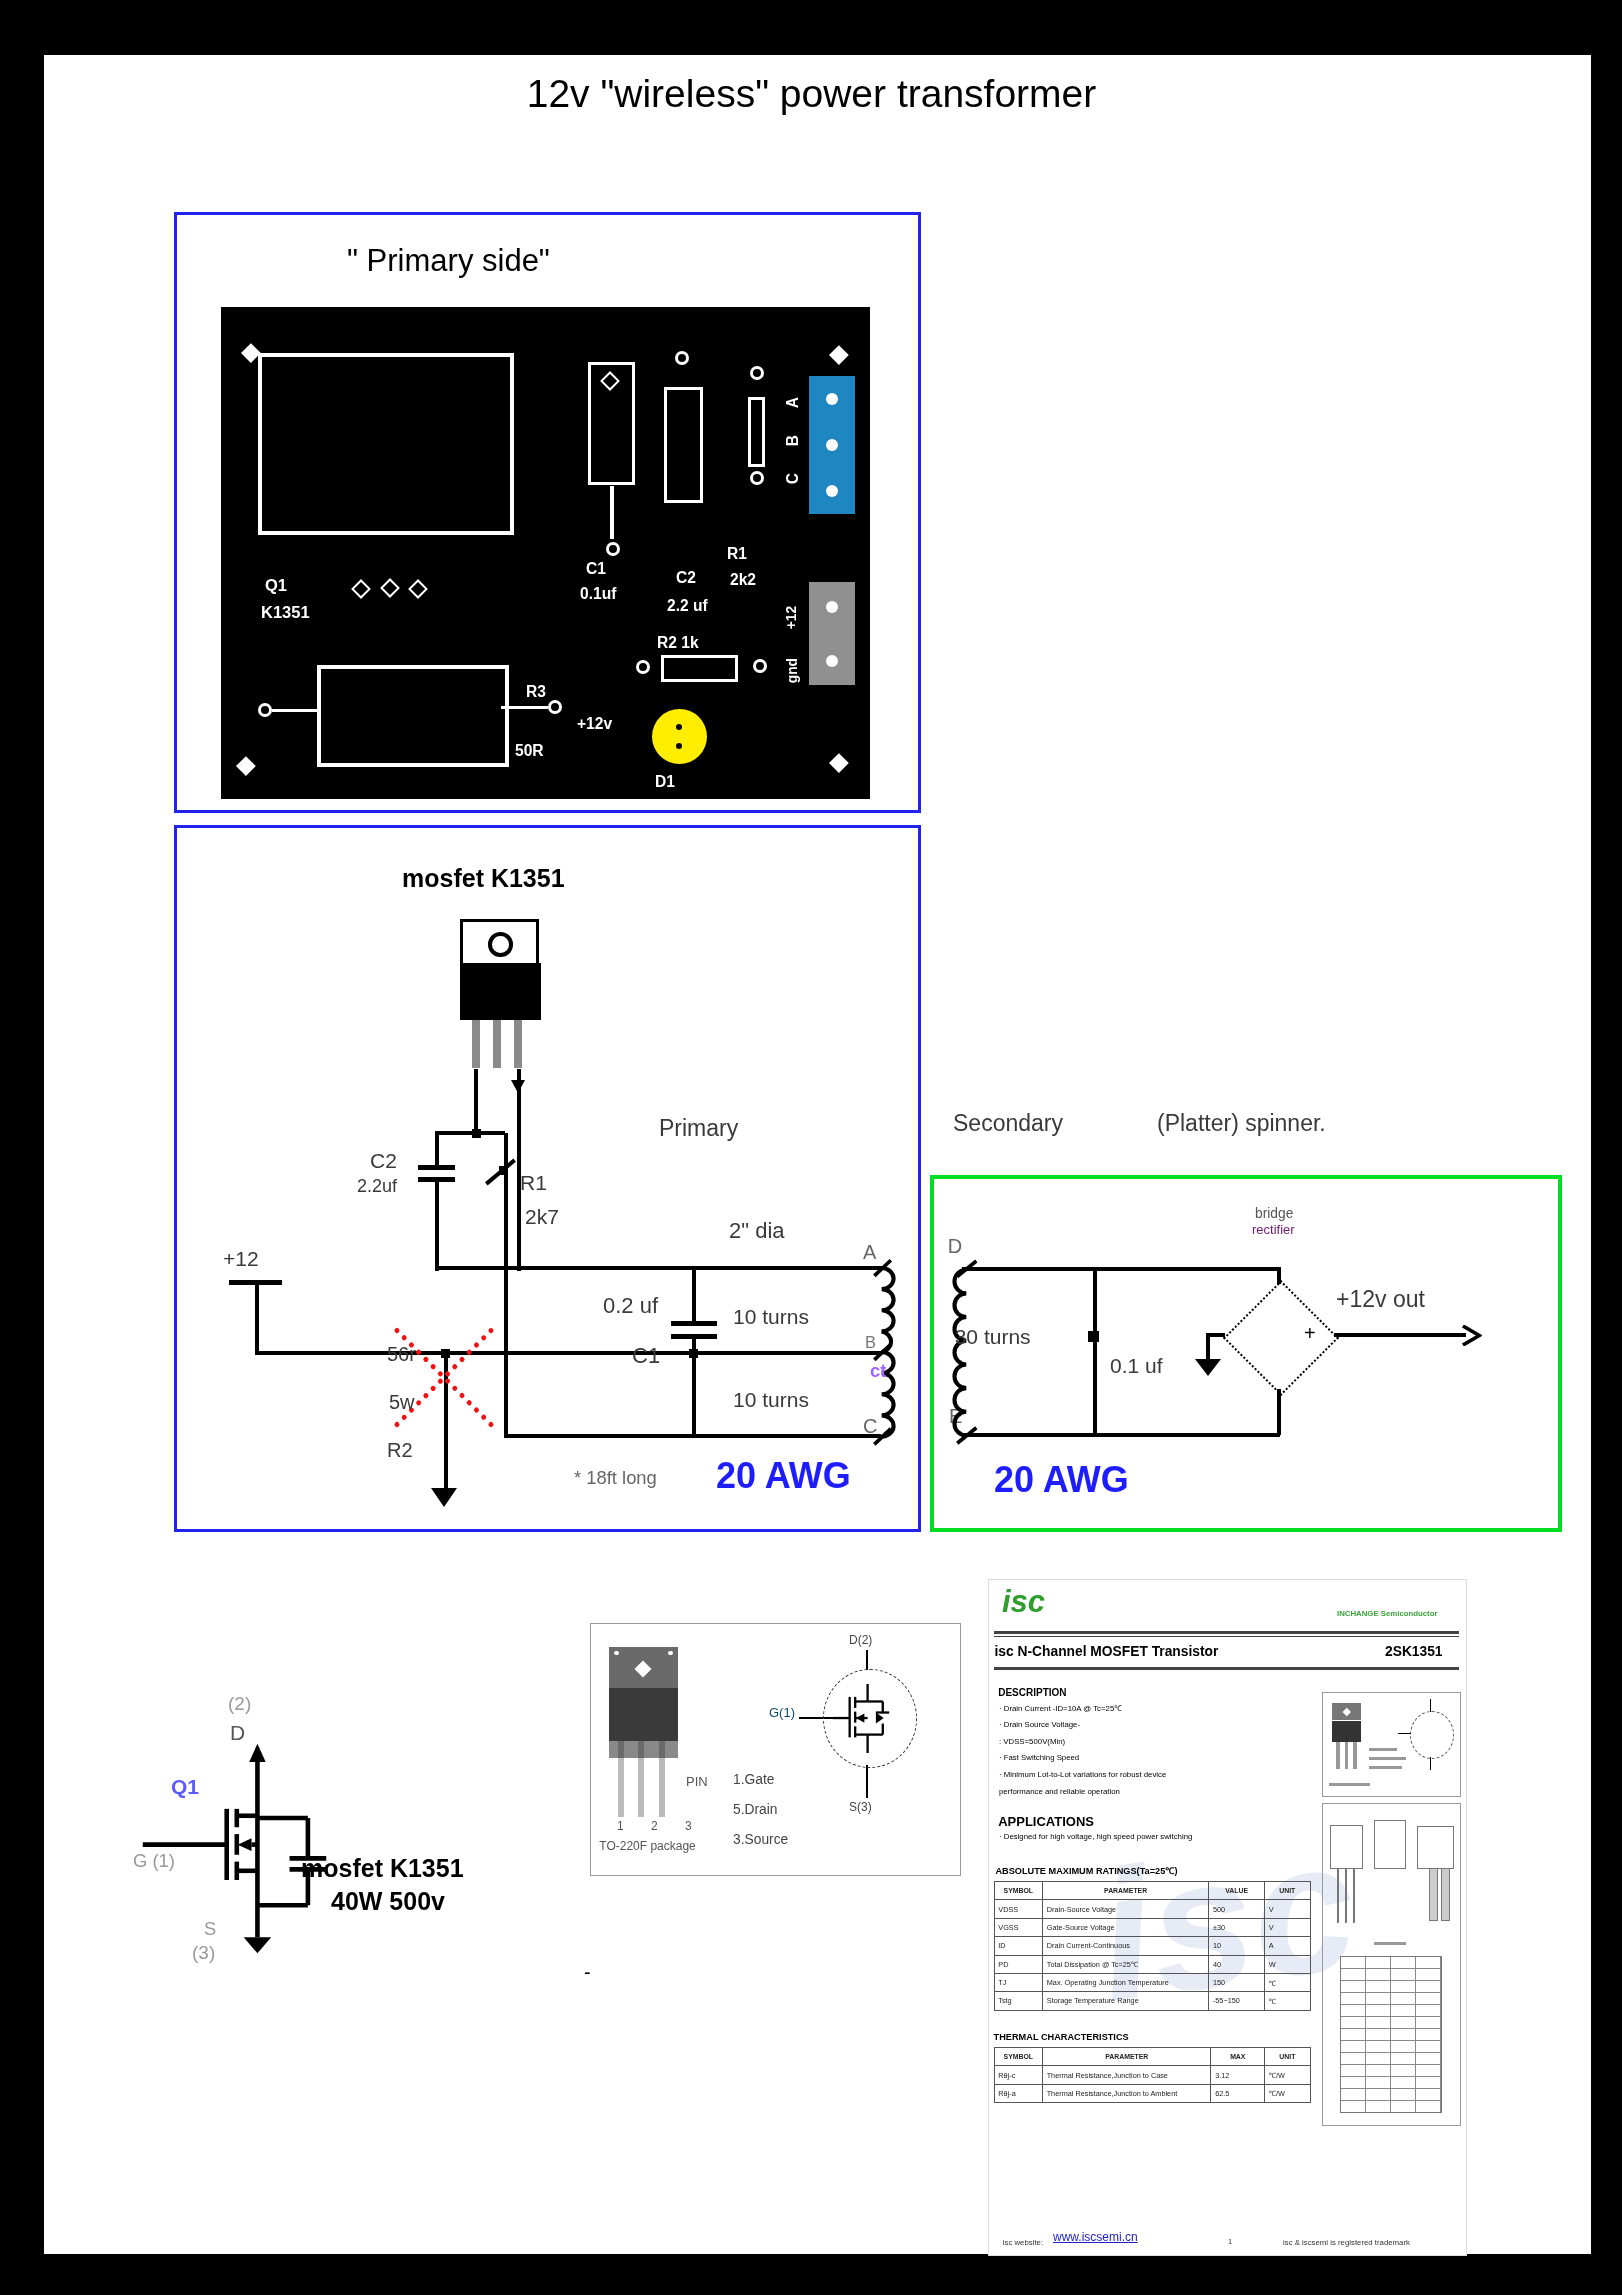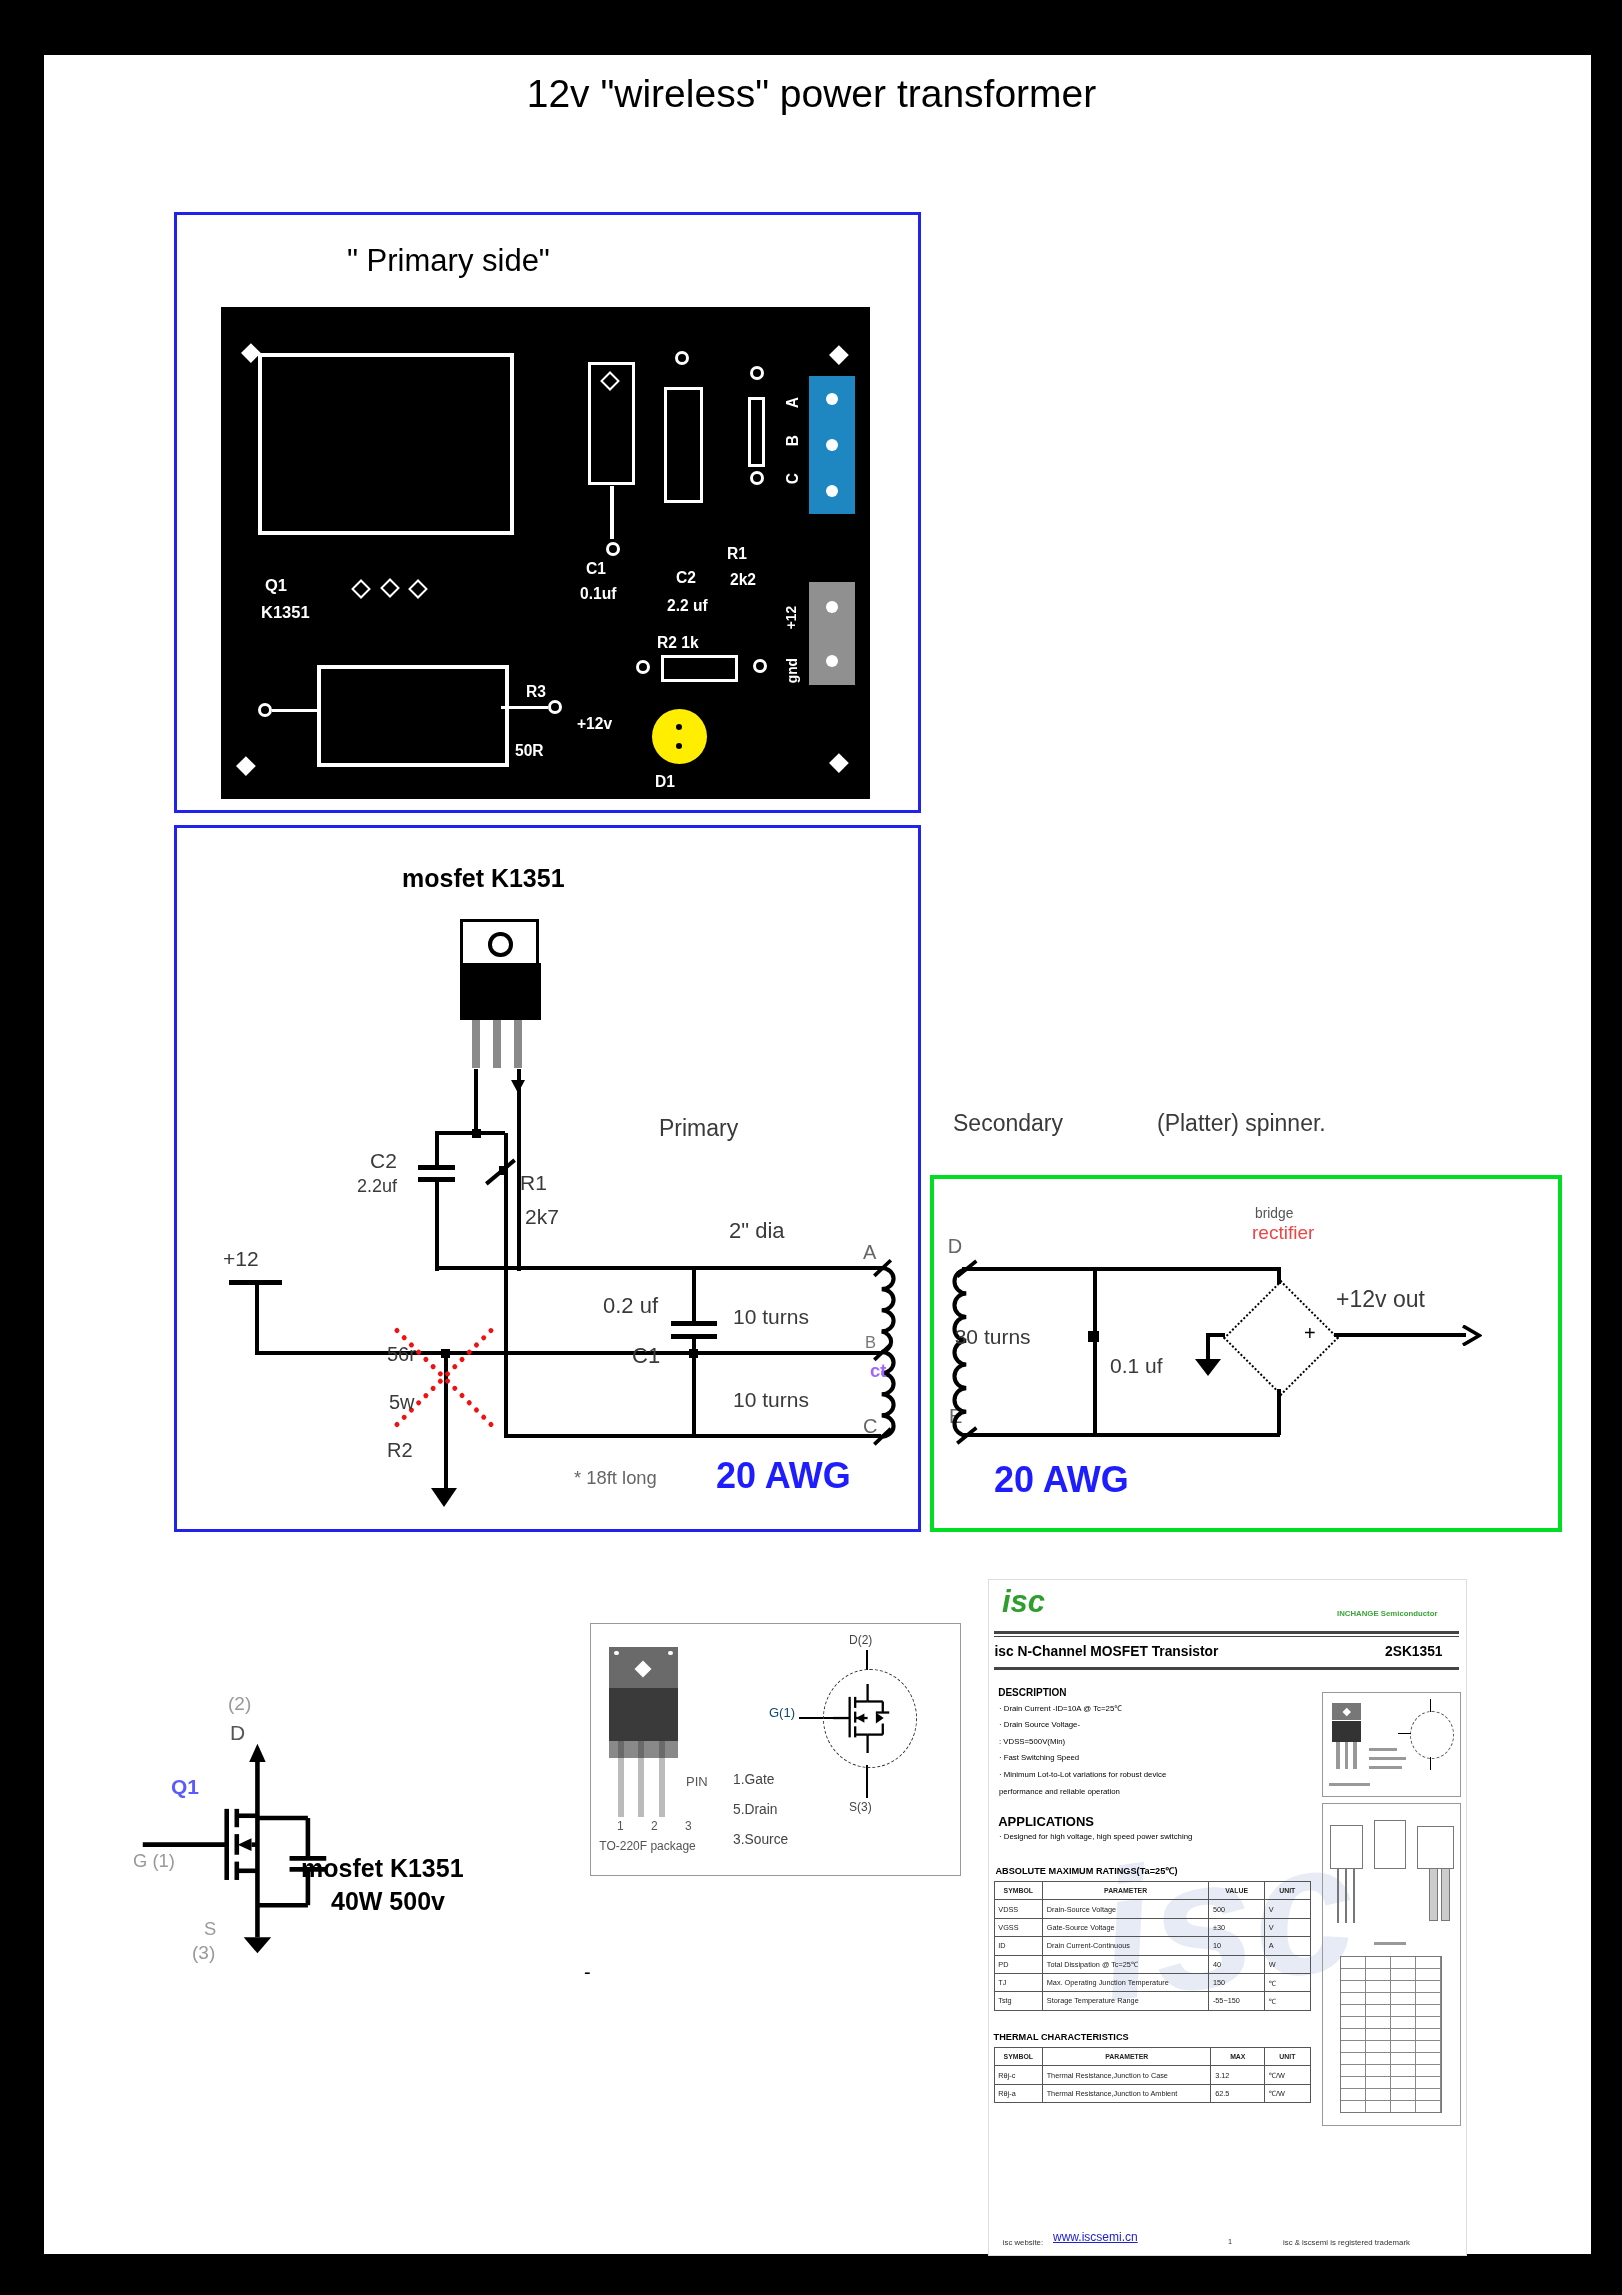--- a/index.html
+++ b/index.html
@@ -189,21 +189,21 @@
     <line x1="40" y1="392" x2="82" y2="358" stroke="#000" stroke-width="8"></line>
   </svg>
   <div class="w" style="left:27.5px;top:88px;width:318px;height:4.1px"></div>
   <div class="w" style="left:27.5px;top:254px;width:318px;height:4.1px"></div>
   <div class="w" style="left:159px;top:88px;width:4.1px;height:170px"></div>
   <div class="dot" style="left:154px;top:152px;width:11px;height:11px"></div>
   <div class="t gray" style="left:20.7px;top:146px;font-size:21px">30 turns</div>
   <div class="t gray" style="left:176px;top:175px;font-size:21px">0.1 uf</div>
 
   <div class="t" style="left:321px;top:27px;font-size:13.8px;color:#555">bridge</div>
-  <div class="t" style="left:318px;top:44px;font-size:19px;color:#ef4444">rectifier</div>
+  <div class="t" style="left:318px;top:44px;font-size:13px;color:#701a75">rectifier</div>
   <div class="w" style="left:343px;top:88px;width:4.1px;height:16.5px"></div>
   <div class="abs" style="left:306px;top:118px;width:78px;height:78px;border:2.3px dotted #000;transform:rotate(45deg)"></div>
   <div class="t" style="left:370px;top:143px;font-size:20px">+</div>
   <div class="w" style="left:343px;top:210px;width:4.1px;height:46px"></div>
 
   <div class="w" style="left:272px;top:154px;width:19px;height:4.1px"></div>
   <div class="w" style="left:272px;top:154px;width:4.1px;height:27px"></div>
   <div class="tri" style="left:261px;top:180px;border-left:13px solid transparent;border-right:13px solid transparent;border-top:17.4px solid #000"></div>
 
   <div class="w" style="left:400px;top:154px;width:132px;height:4.1px"></div>

